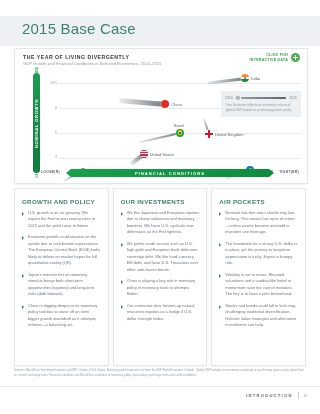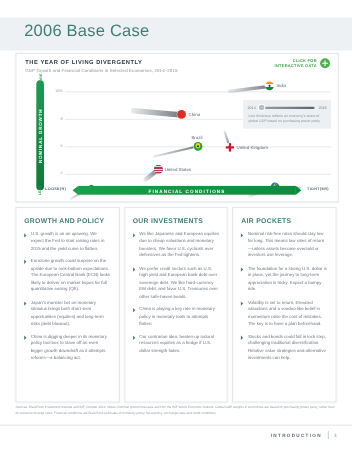--- a/index.html
+++ b/index.html
@@ -235,21 +235,21 @@
   }
   .footer-sep{width:1px;height:7px;background:#c8cfd4;}
   .footer-page{font-size:4.2px;color:#8a939a;}
 </style>
 </head>
 <body>
 
 <div class="page">
 
   <div class="header-band"></div>
-  <div class="page-title">2006 Base Case</div>
+  <div class="page-title">2015 Base Case</div>
 
   <div class="chart-card">
 
     <div class="chart-title">THE YEAR OF LIVING DIVERGENTLY</div>
     <div class="chart-sub">GDP Growth and Financial Conditions in Selected Economies, 2014–2015</div>
 
     <div class="cta">
       <div class="cta-text">
         <div>CLICK FOR</div>
         <div>INTERACTIVE DATA</div>

